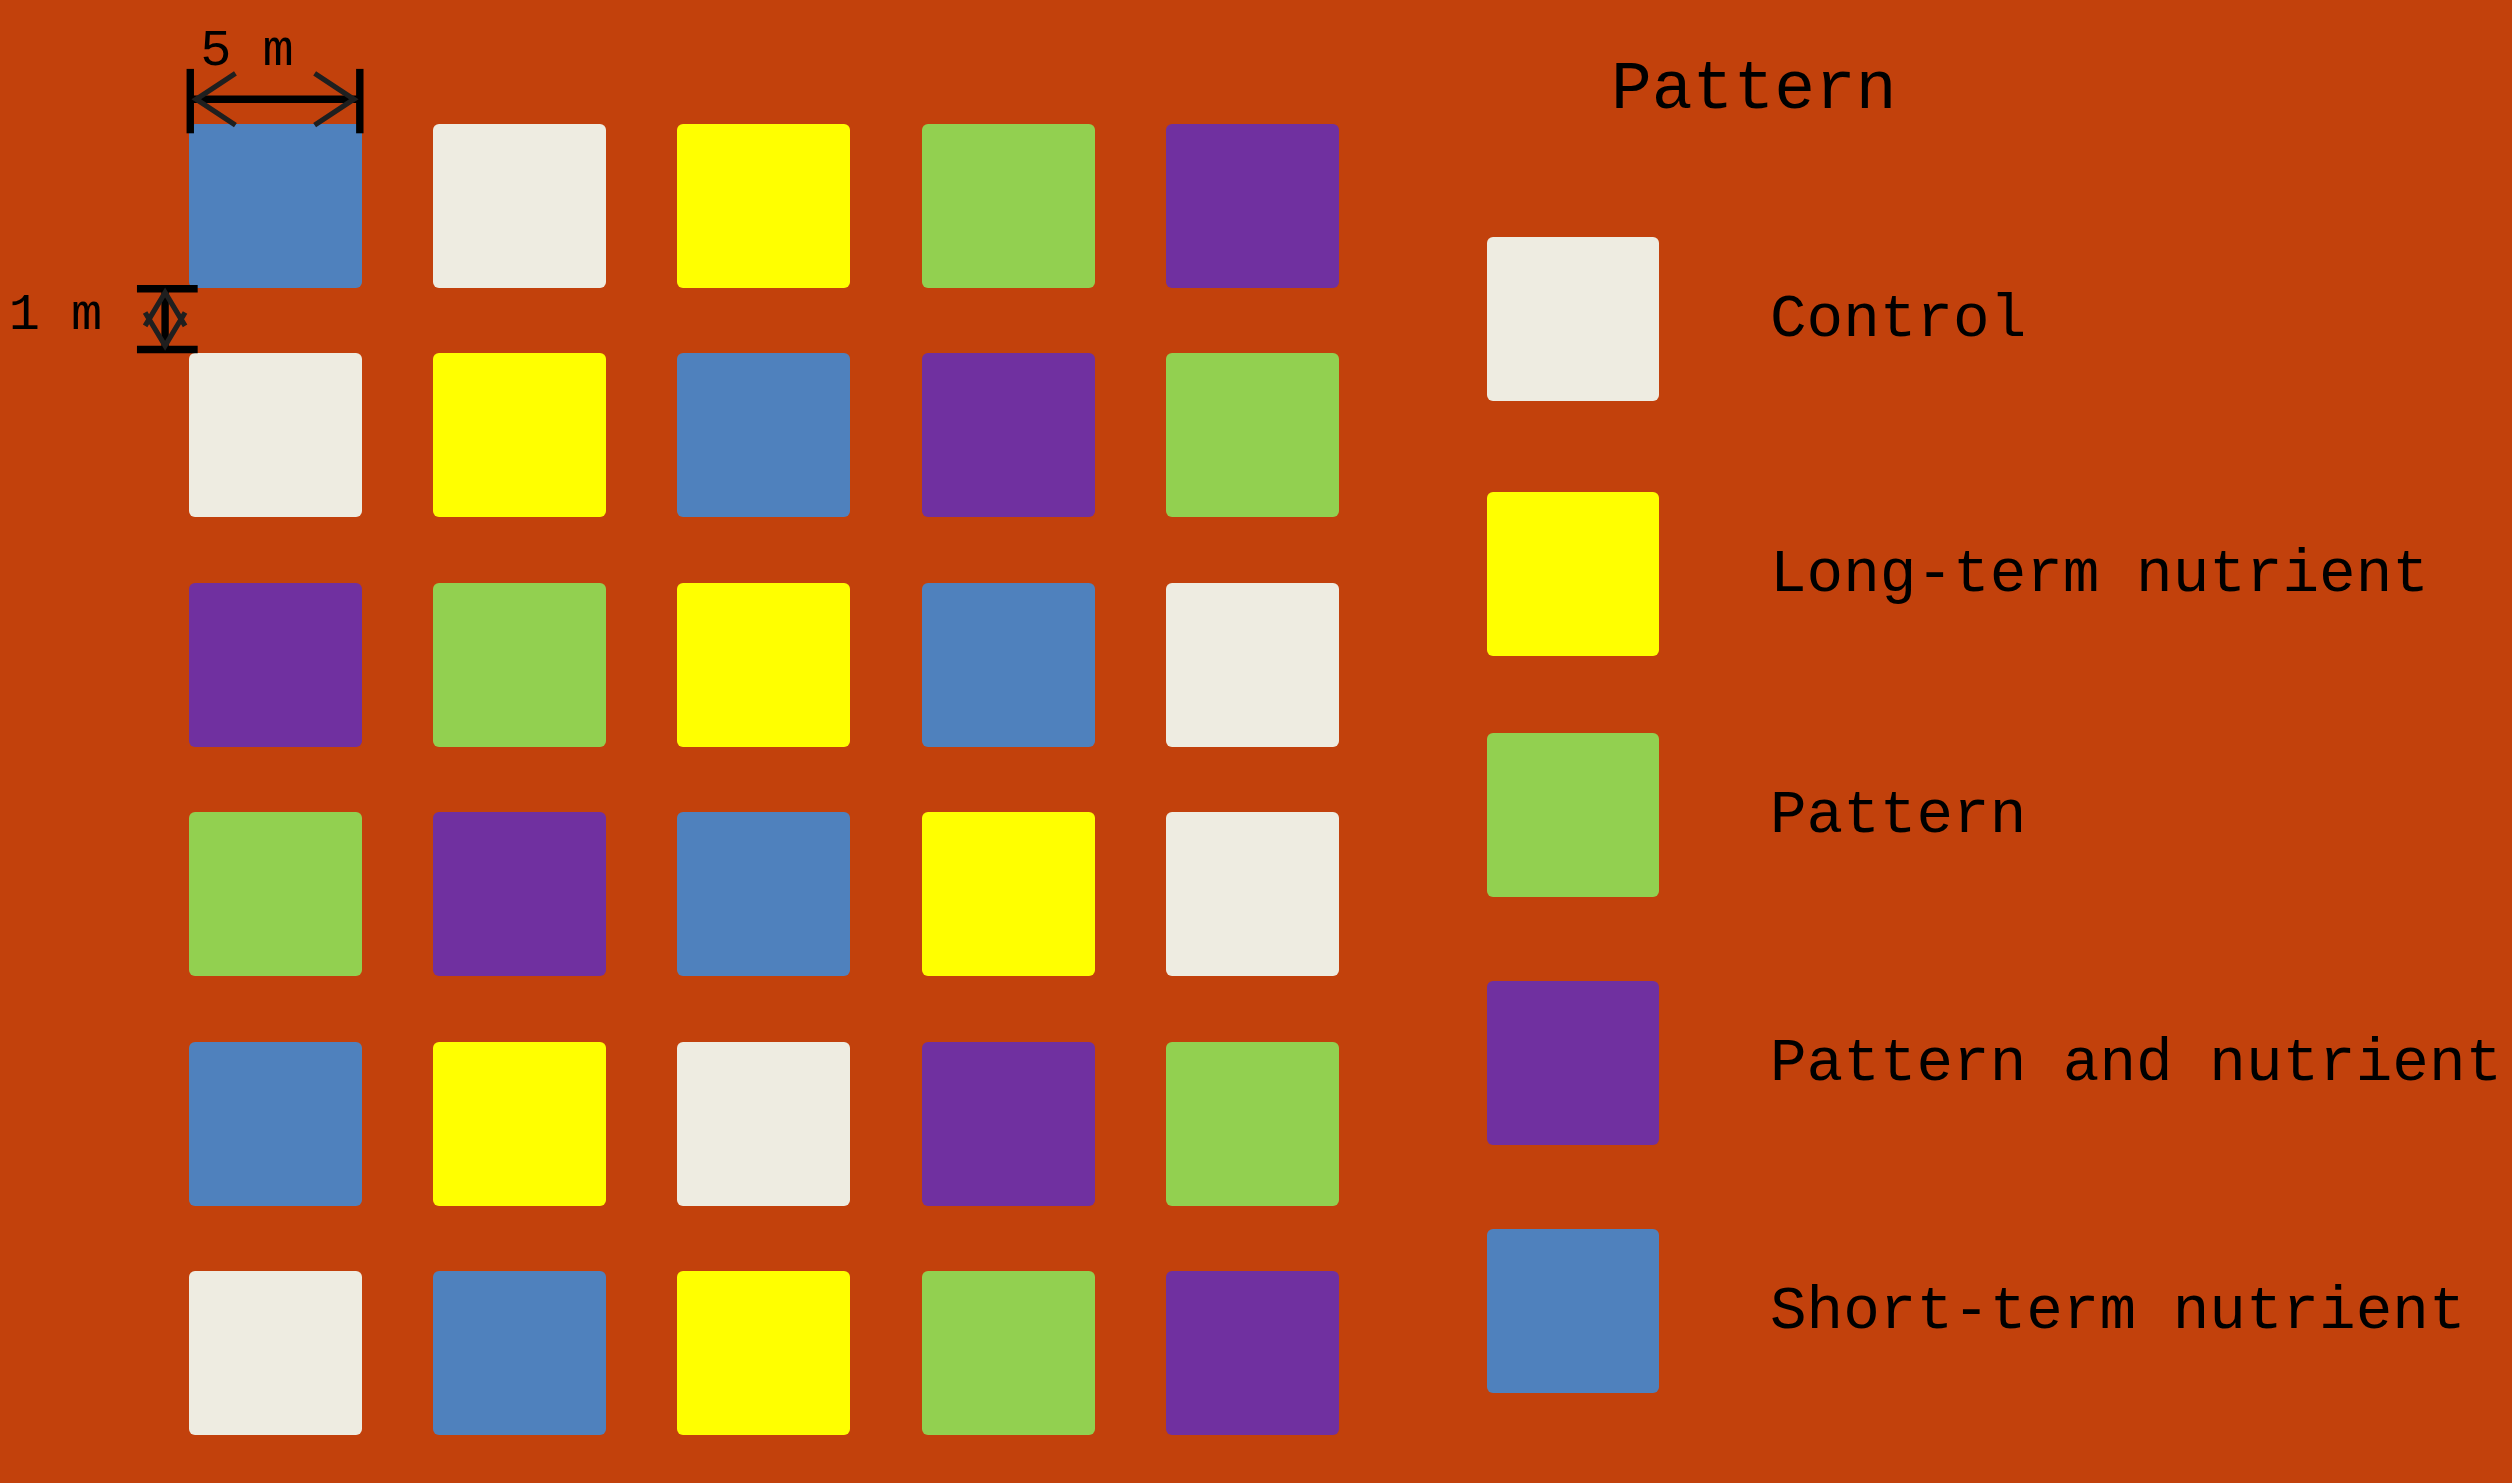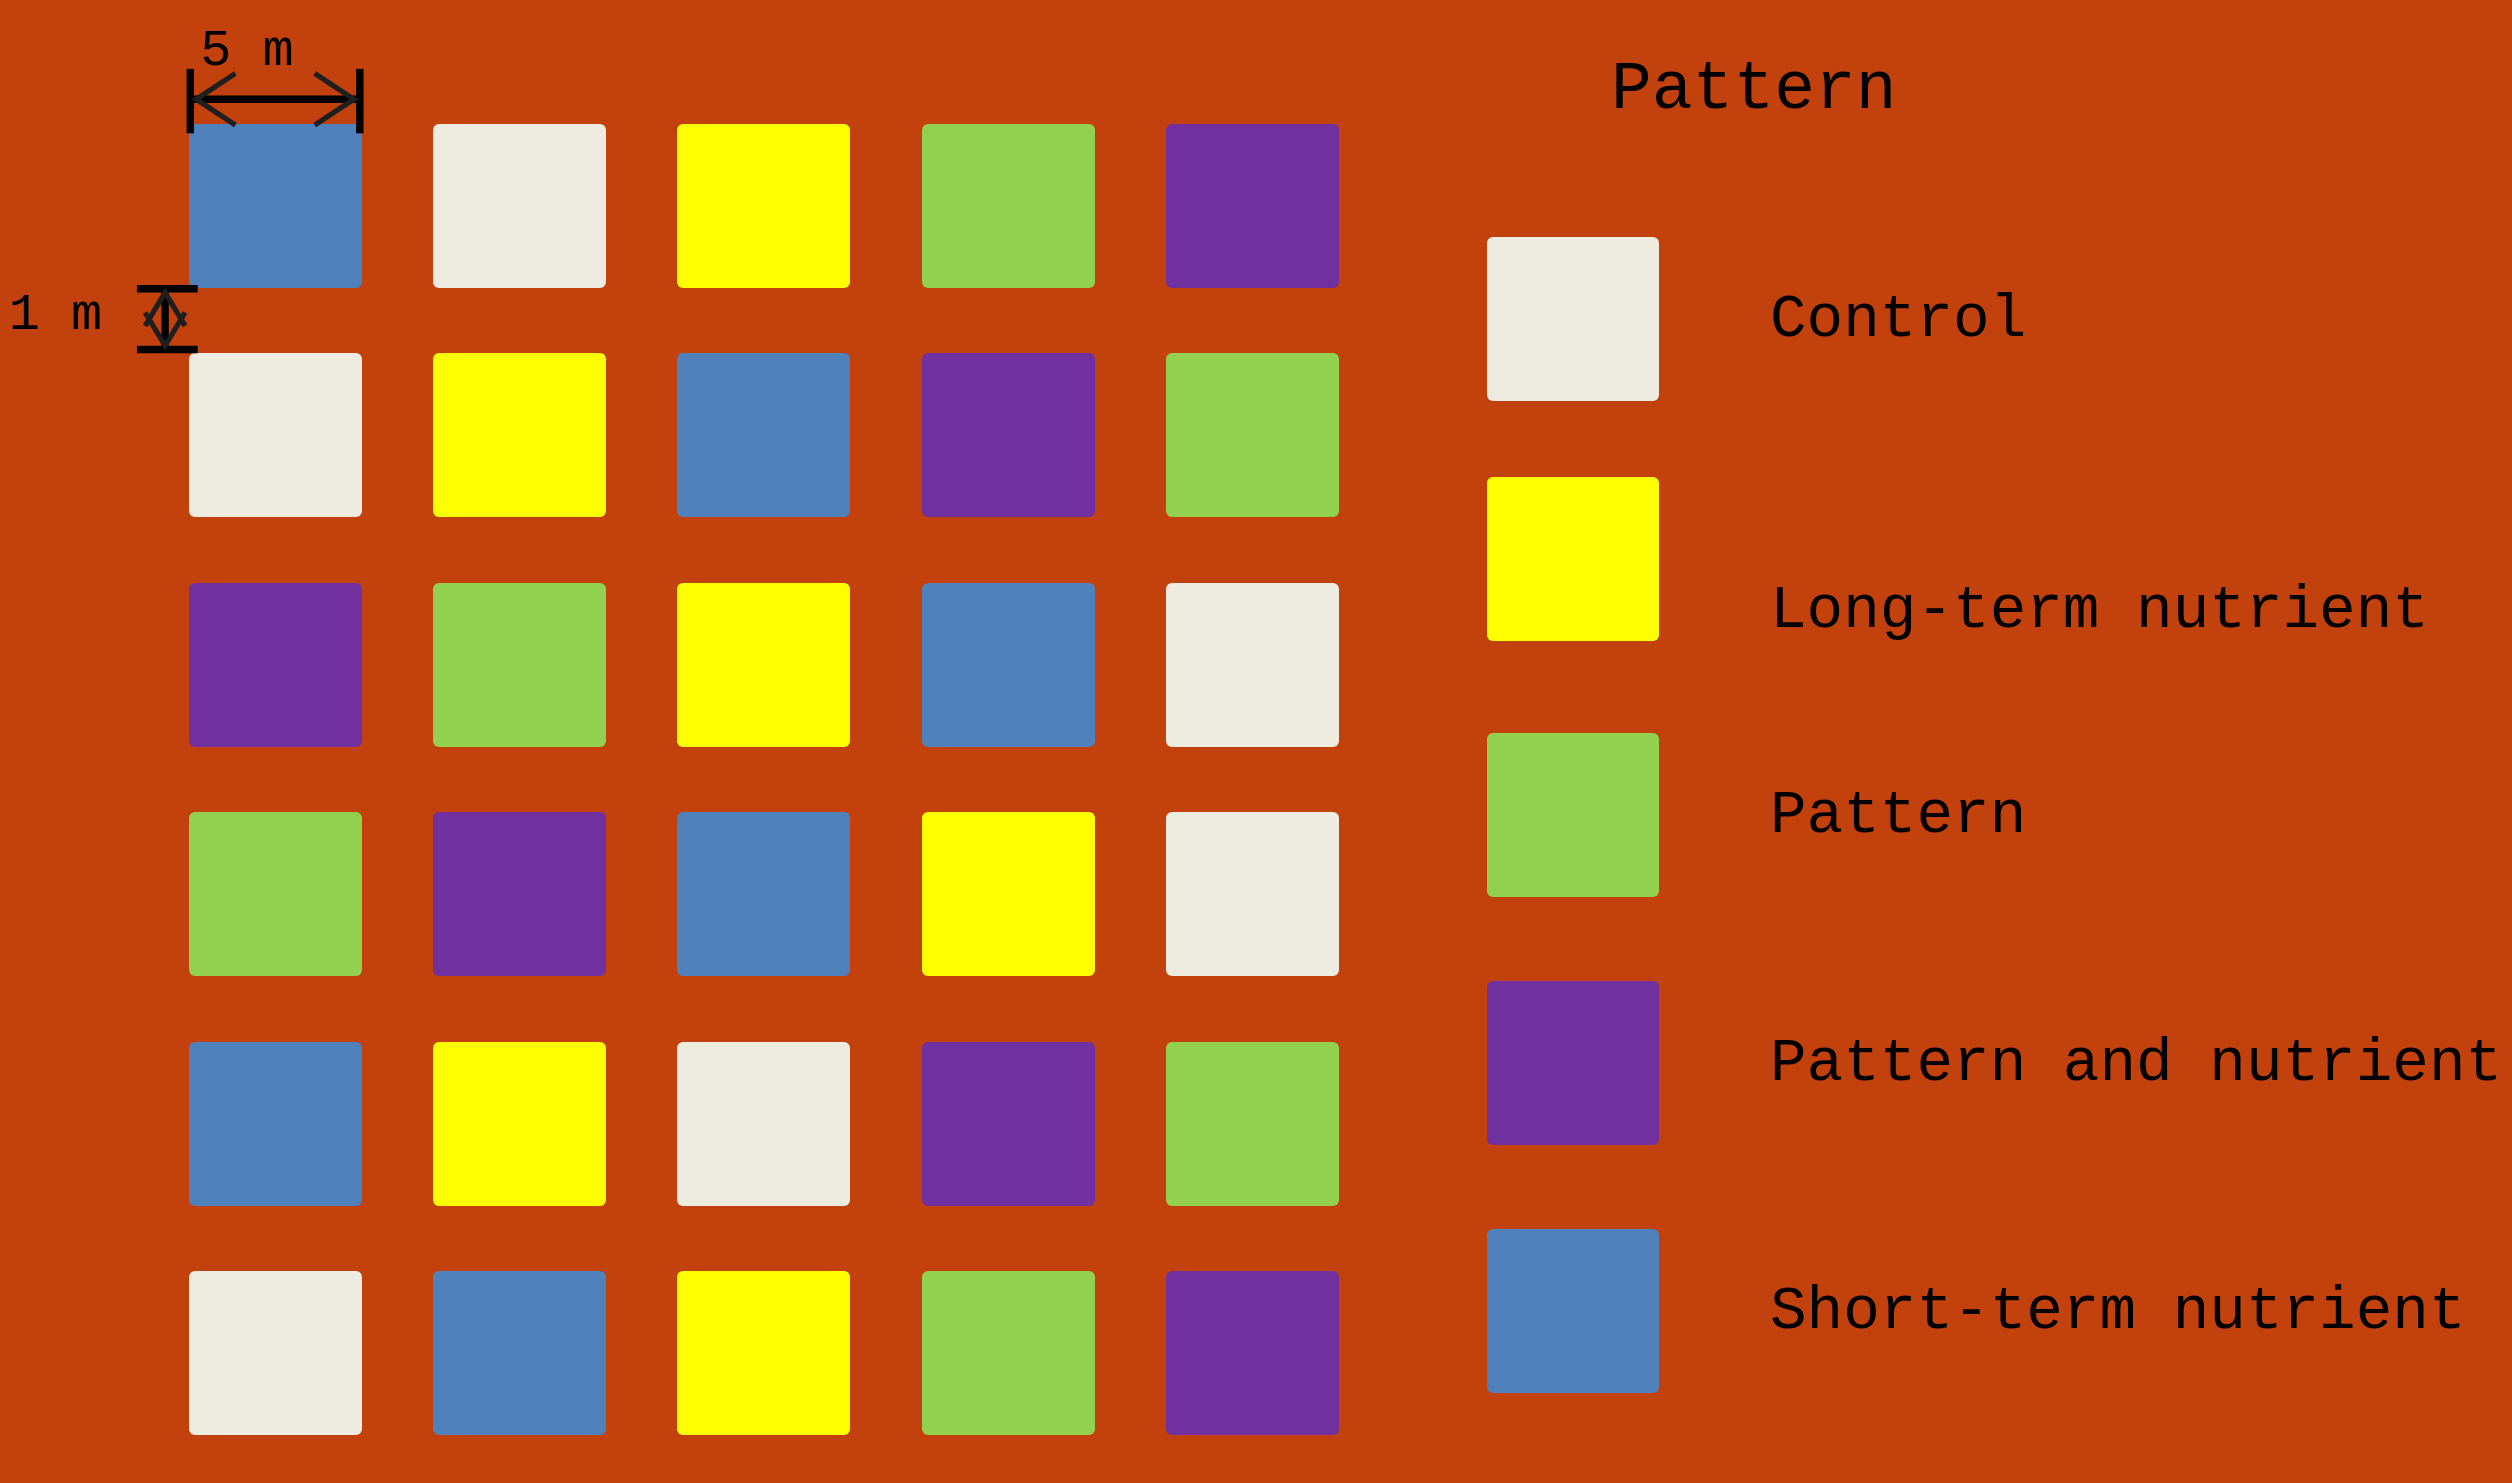--- a/index.html
+++ b/index.html
@@ -126,21 +126,21 @@
   <div class="dim-label five-m">5 m</div>
   <div class="dim-label one-m">1 m</div>
 
   <div class="legend">
     <div class="legend-title">Pattern</div>
     <div>
         <div class="legend-row" style="top: 237px;">
           <div class="swatch" style="background: rgb(238, 236, 225);"></div>
           <div class="legend-label">Control</div>
         </div>
-        <div class="legend-row" style="top: 477px; align-items: flex-end;">
+        <div class="legend-row" style="top: 492px;">
           <div class="swatch" style="background: rgb(255, 255, 0);"></div>
           <div class="legend-label">Long-term nutrient</div>
         </div>
         <div class="legend-row" style="top: 733px;">
           <div class="swatch" style="background: rgb(146, 208, 80);"></div>
           <div class="legend-label">Pattern</div>
         </div>
         <div class="legend-row" style="top: 981px;">
           <div class="swatch" style="background: rgb(112, 48, 160);"></div>
           <div class="legend-label">Pattern and nutrient</div>

